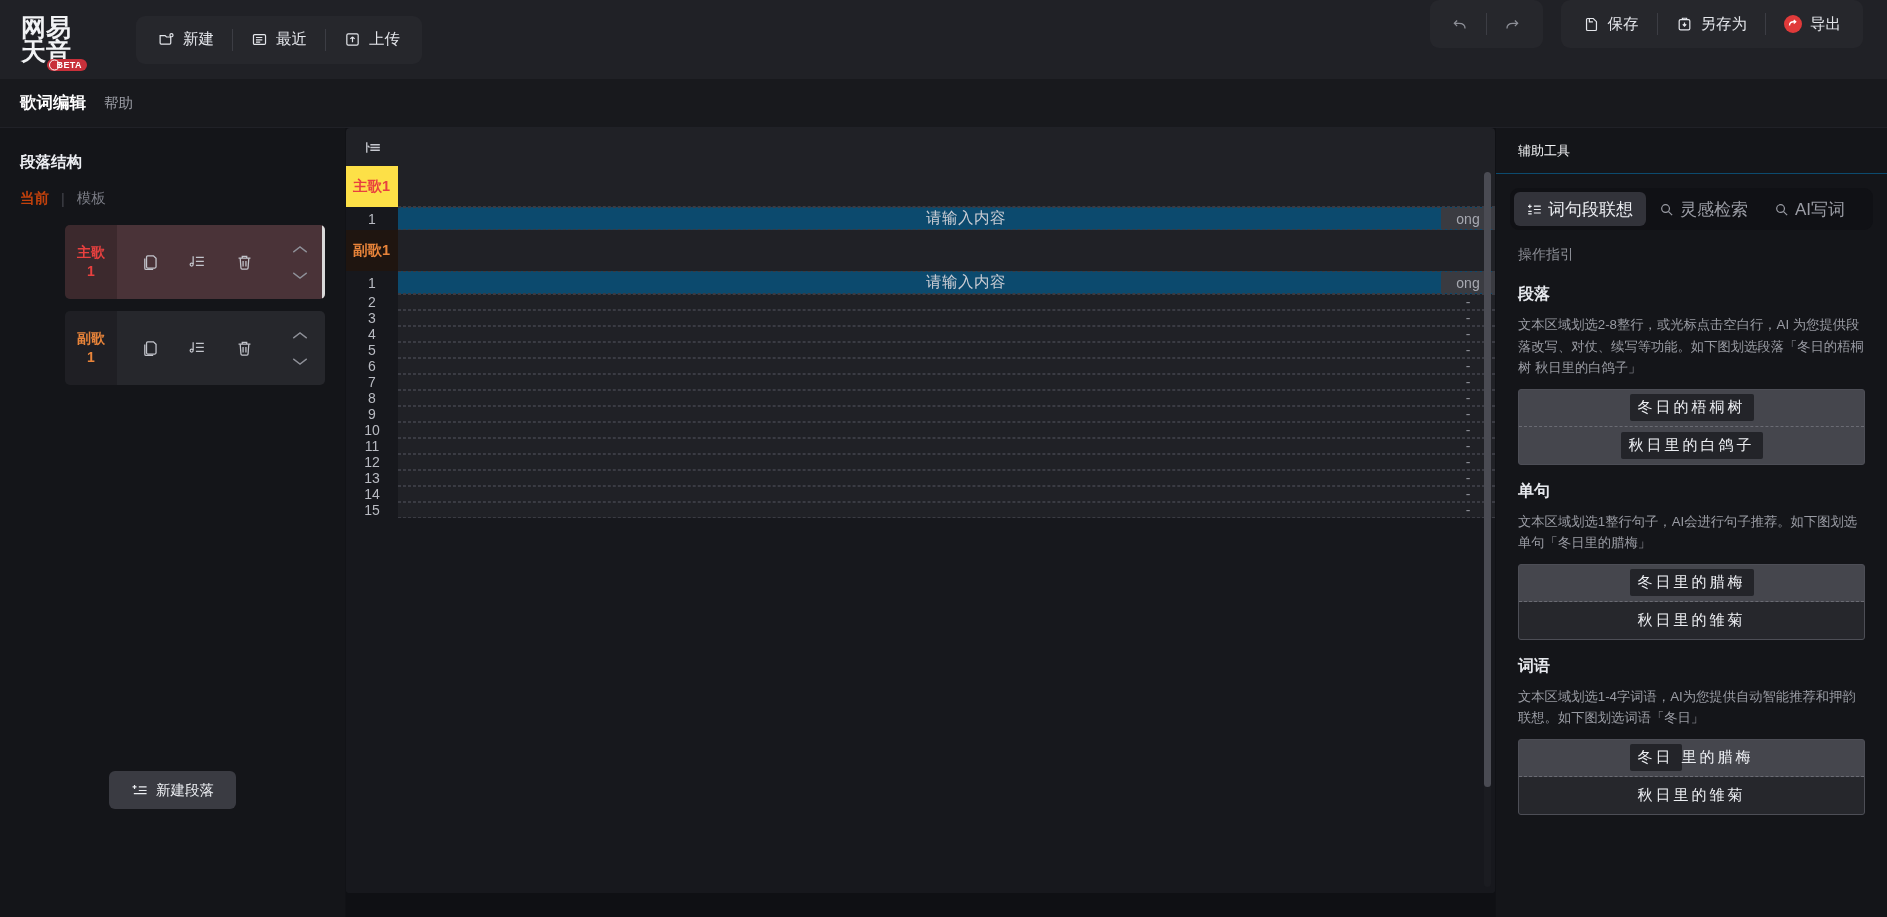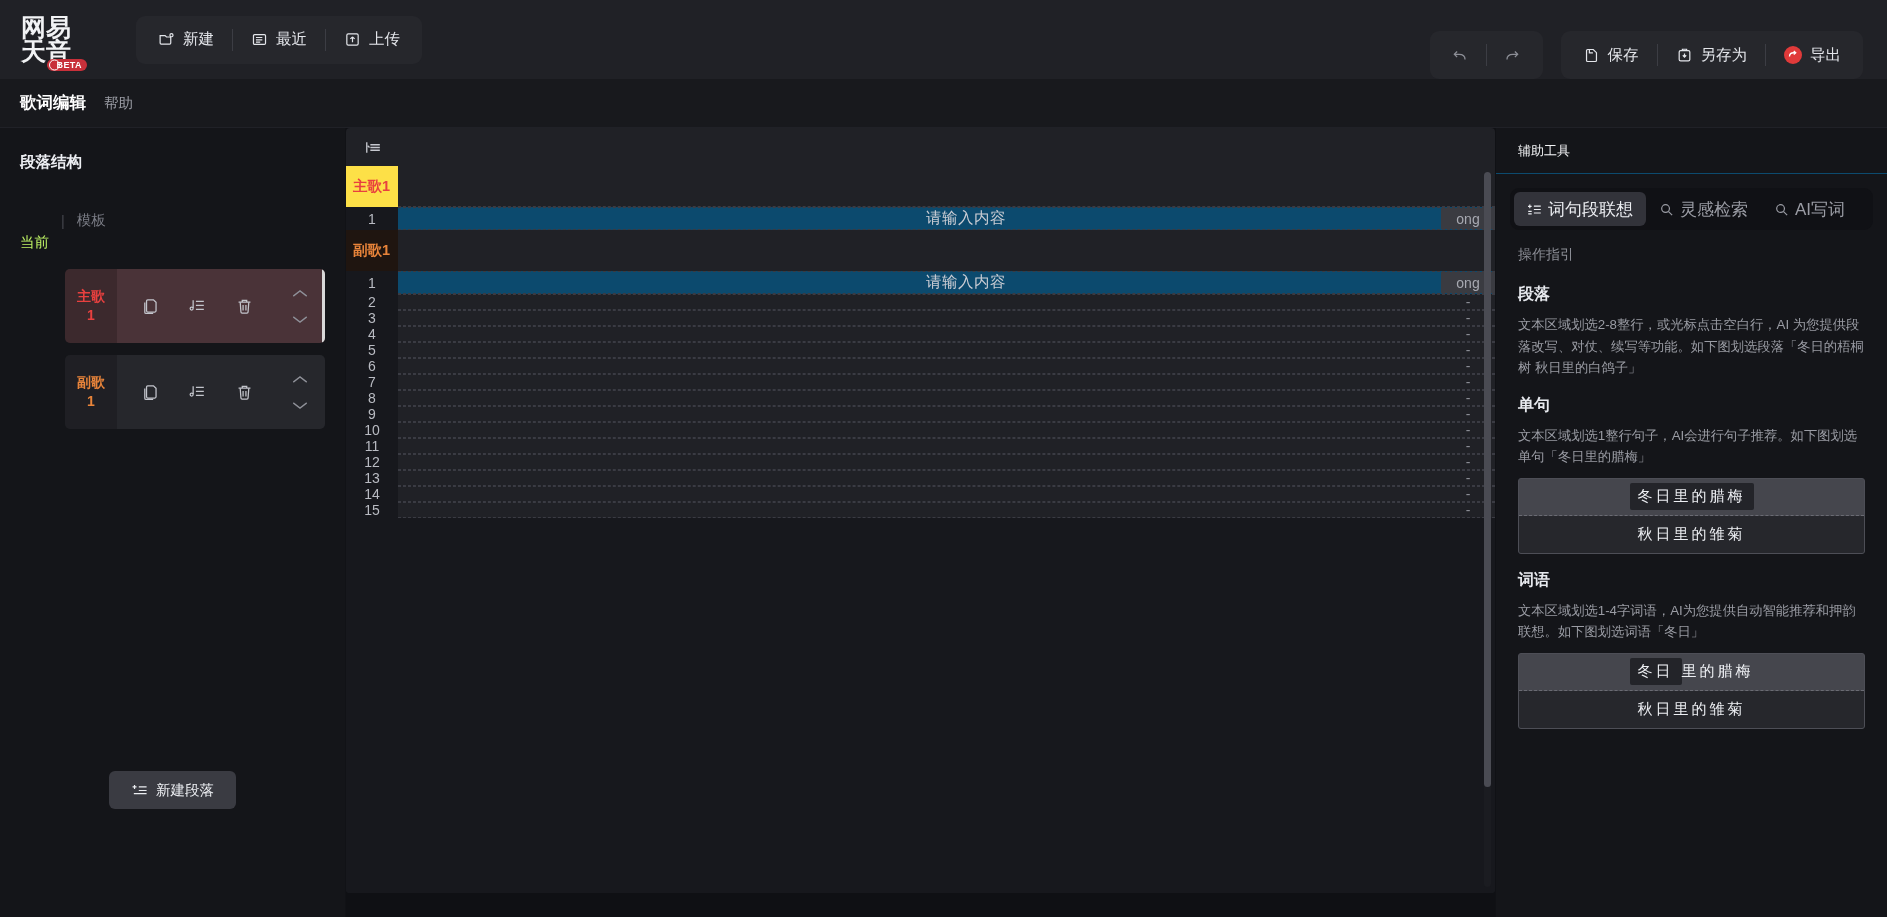--- a/index.html
+++ b/index.html
@@ -63,21 +63,21 @@
     cursor: pointer; border-radius: 6px;
     white-space: nowrap;
     user-select: none;
   }
   .tb-sep { width: 1px; height: 22px; background: #3c3d44; }
   .ico { display:inline-flex; align-items:center; justify-content:center; }
   .ico svg { display:block; }
   #left-group { margin-left: 10px; }
   #right-zone {
     position: absolute; right: 24px; top: 0; height: 79px;
-    display: flex; align-items: flex-end; gap: 18px;
+    display: flex; align-items: flex-start; gap: 18px;
   }
   .icon-only {
     width: 52px; height: 40px;
     display:flex; align-items:center; justify-content:center;
     cursor:pointer; border-radius: 6px; color:#8d8f97;
   }
   .export-dot {
     width:18px;height:18px;border-radius:50%;background:#e03a3a;
     display:flex;align-items:center;justify-content:center;
   }
@@ -113,21 +113,21 @@
   }
   #leftpanel .sec-title {
     font-size: 15.5px; font-weight: bold; color: #eceef2;
     margin-bottom: 16px; margin-top: 6px;
   }
   #tabsrow {
     display: flex; align-items: center; gap: 12px;
     margin-bottom: 17px; font-size: 14.5px;
   }
   #tabsrow .tab { cursor: pointer; }
-  #tabsrow .tab.active { color: #bef264; font-weight: normal; margin-top: 44px; }
+  #tabsrow .tab.active { color: #c2410c; font-weight: bold; }
   #tabsrow .tab.inactive { color: #7d7f88; }
   #tabsrow .divider { color: #45464d; }
   .seclist { display:flex; flex-direction: column; gap: 12px; }
   .secrow {
     height: 74px; display: flex; align-items: stretch;
     border-radius: 5px; overflow: hidden;
     background: #26272c;
     position: relative;
     margin-left: 45px;
   }
@@ -685,20 +685,28 @@
         </div>
       </div>
     </div>
 
     <div id="rp-body">
       <div class="guide-title">操作指引</div>
 
       <div class="grp">
         <h4>段落</h4>
         <p>文本区域划选2-8整行，或光标点击空白行，AI 为您提供段落改写、对仗、续写等功能。如下图划选段落「冬日的梧桐树 秋日里的白鸽子」</p>
+        <div class="demo">
+          <div class="dline b1">
+            <span class="hl dark">冬日的梧桐树</span>
+          </div>
+          <div class="dline">
+            <span class="hl dark">秋日里的白鸽子</span>
+          </div>
+        </div>
       </div>
 
       <div class="grp">
         <h4>单句</h4>
         <p>文本区域划选1整行句子，AI会进行句子推荐。如下图划选单句「冬日里的腊梅」</p>
         <div class="demo">
           <div class="dline b1">
             <span class="hl dark">冬日里的腊梅</span>
           </div>
           <div class="dline" style="background:#26272c;">

